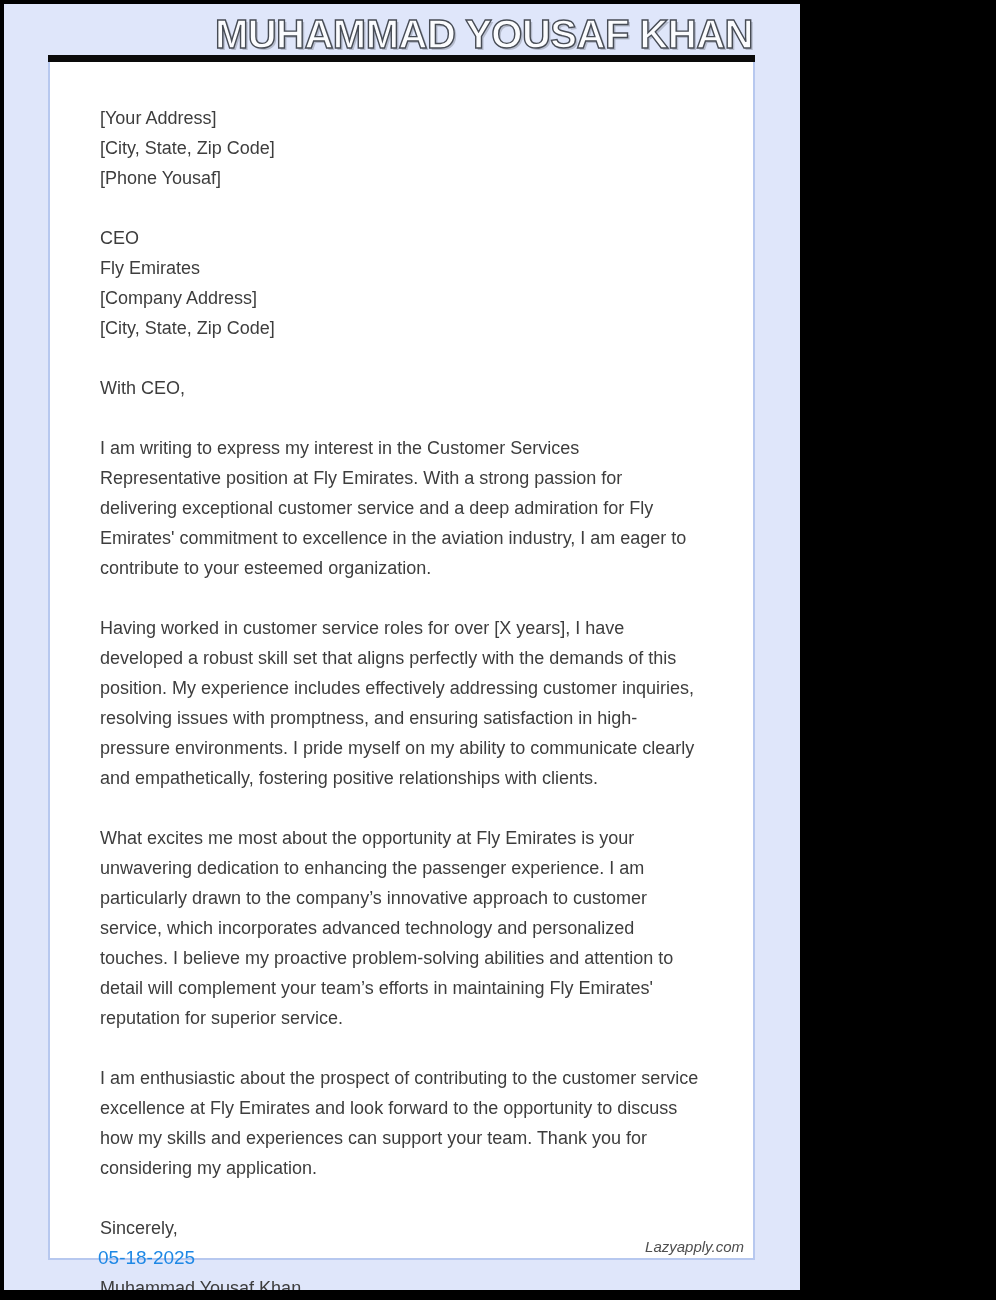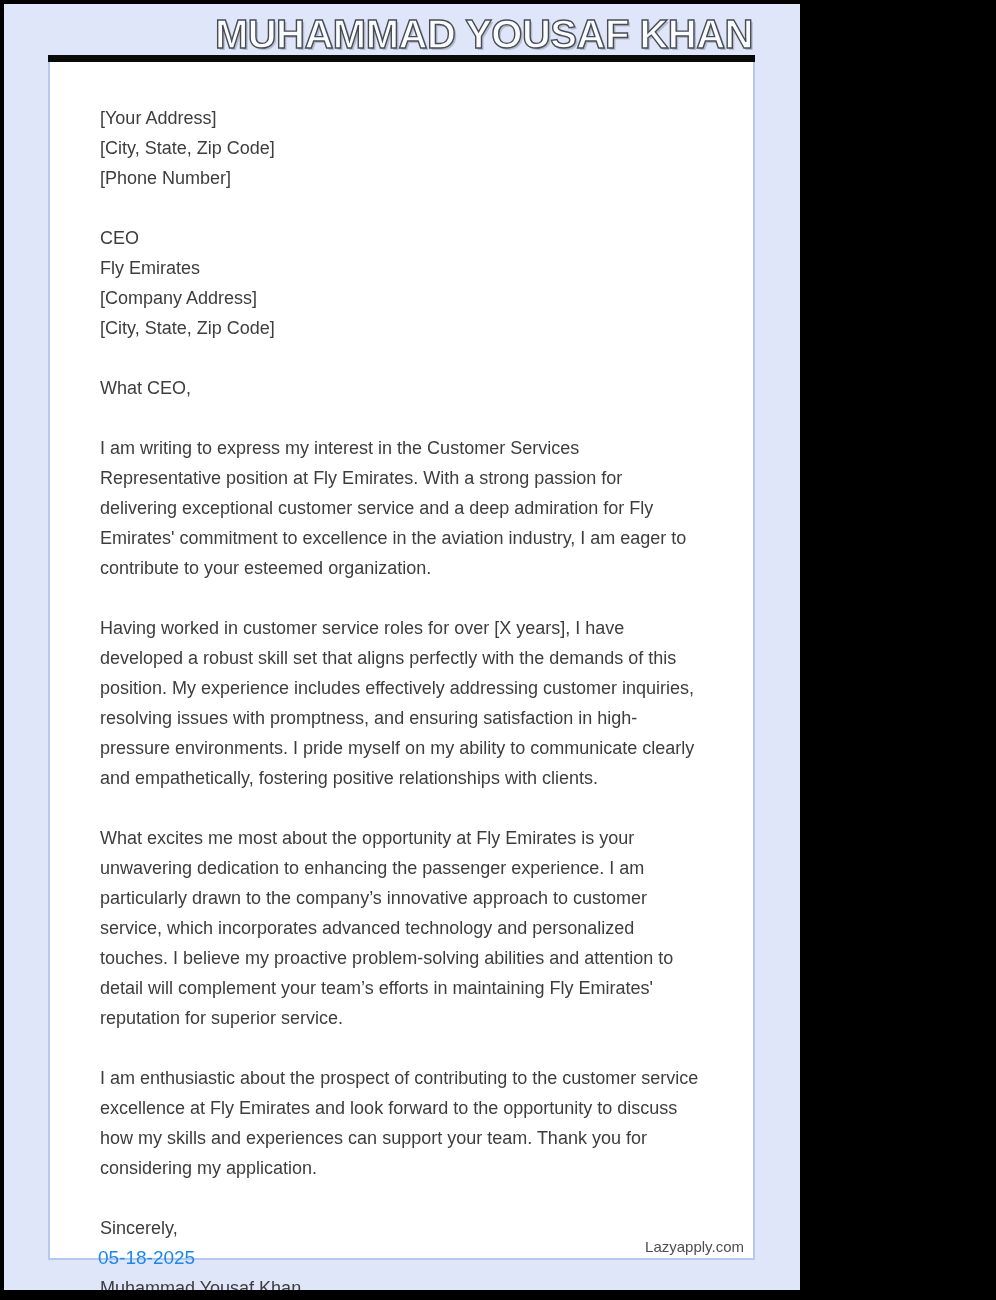--- a/index.html
+++ b/index.html
@@ -70,50 +70,51 @@
     z-index: 2;
     margin-top: 8px;
   }
 
   .watermark {
     position: absolute;
     right: 9px;
     bottom: 3px;
     font-size: 15px;
     color: #4e4e4e;
+    font-style: italic;
   }
 </style>
 </head>
 <body>
 
 <div class="frame">
 
   <div class="header-band">
     <div class="header-name">MUHAMMAD YOUSAF KHAN</div>
   </div>
 
   <div class="top-bar"></div>
 
   <div class="page">
     <div class="content">
 
       <div class="block">
         <div>[Your Address]</div>
         <div>[City, State, Zip Code]</div>
-        <div>[Phone Number]</div>
+        <div>[Phone Yousaf]</div>
       </div>
 
       <div class="block">
         <div>CEO</div>
         <div>Fly Emirates</div>
         <div>[Company Address]</div>
         <div>[City, State, Zip Code]</div>
       </div>
 
-      <p>What CEO,</p>
+      <p>With CEO,</p>
 
       <p>I am writing to express my interest in the Customer Services Representative position at Fly Emirates. With a strong passion for delivering exceptional customer service and a deep admiration for Fly Emirates' commitment to excellence in the aviation industry, I am eager to contribute to your esteemed organization.</p>
       <p>Having worked in customer service roles for over [X years], I have developed a robust skill set that aligns perfectly with the demands of this position. My experience includes effectively addressing customer inquiries, resolving issues with promptness, and ensuring satisfaction in high-pressure environments. I pride myself on my ability to communicate clearly and empathetically, fostering positive relationships with clients.</p>
       <p>What excites me most about the opportunity at Fly Emirates is your unwavering dedication to enhancing the passenger experience. I am particularly drawn to the company’s innovative approach to customer service, which incorporates advanced technology and personalized touches. I believe my proactive problem-solving abilities and attention to detail will complement your team’s efforts in maintaining Fly Emirates' reputation for superior service.</p>
       <p>I am enthusiastic about the prospect of contributing to the customer service excellence at Fly Emirates and look forward to the opportunity to discuss how my skills and experiences can support your team. Thank you for considering my application.</p>
 
       <p>Sincerely,</p>
 
       <p>Muhammad Yousaf Khan</p>
 

